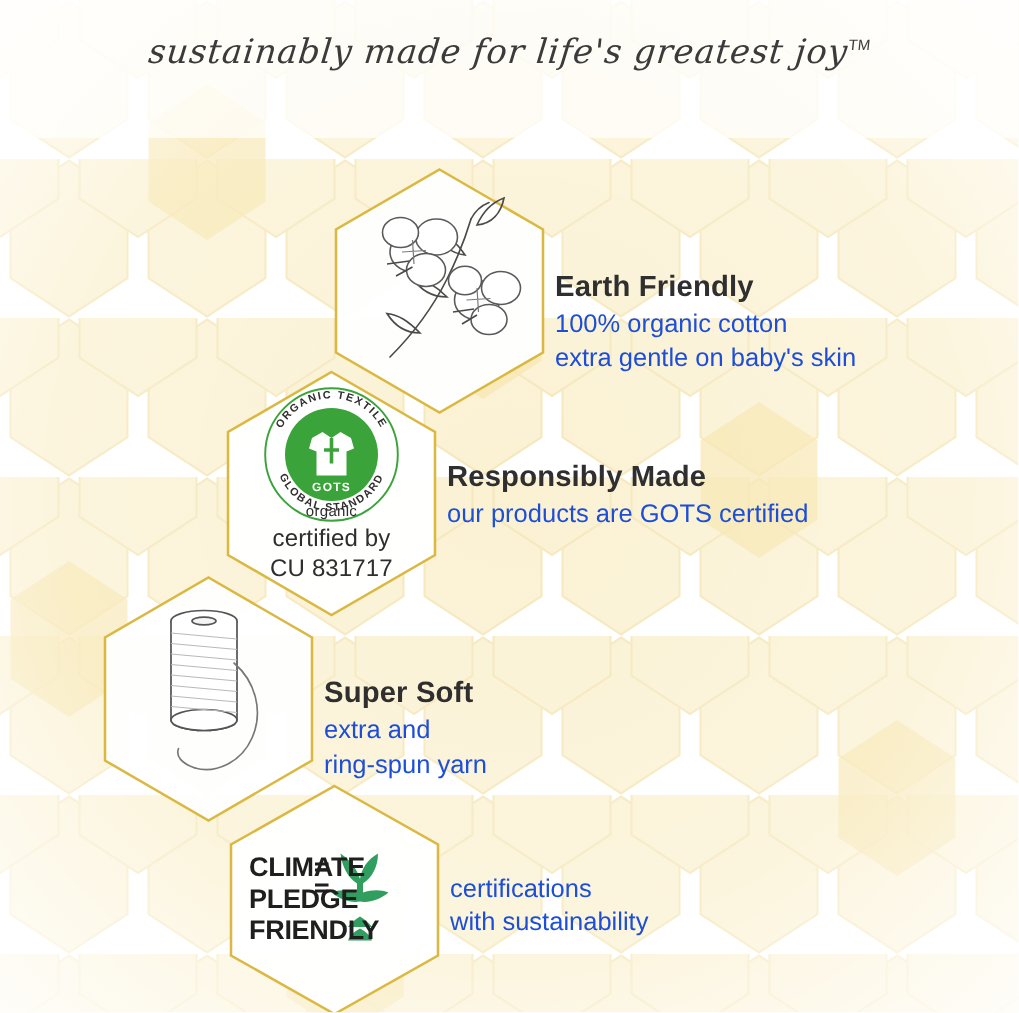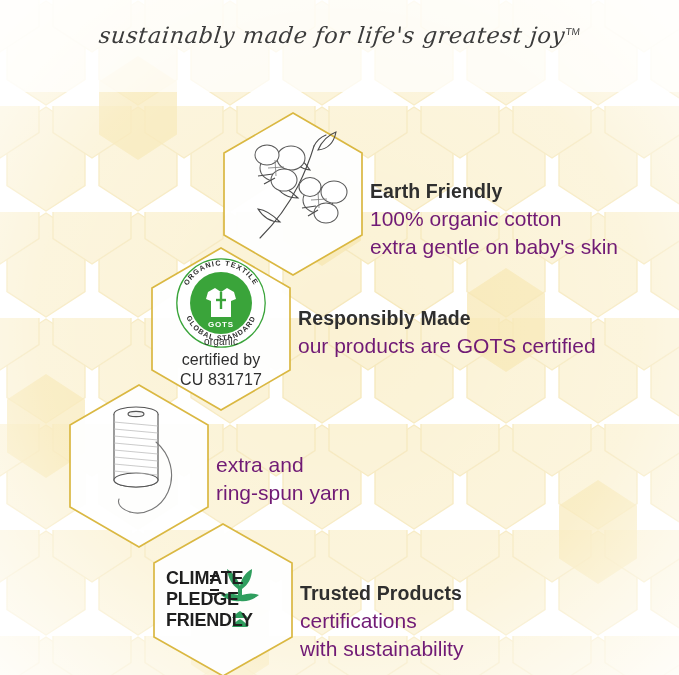--- a/index.html
+++ b/index.html
@@ -77,22 +77,22 @@
     font-weight: bold;
     font-size: 19.5px;
     color: #2f2f2f;
     letter-spacing: 0.1px;
     white-space: nowrap;
     margin: 0 0 3px 0;
     line-height: 1.15;
   }
   .fdesc {
     font-family: "Liberation Sans", sans-serif;
-    font-size: 21px;
-    color: #701a75;
+    font-size: 17px;
+    color: #1d4ed8;
     line-height: 1.32;
     white-space: nowrap;
     margin: 0;
   }
 
   
   #feature-1 .ftext { left: 370px; top: 150px; }
   #feature-2 .ftext { left: 298px; top: 277px; }
   #feature-3 .ftext { left: 216px; top: 421px; }
   #feature-4 .ftext { left: 300px; top: 552px; }
@@ -278,20 +278,21 @@
         <path d="M50,82 L94,86"></path>
           <path d="M50,89 L94,93"></path>
       </g>
 
       <g stroke="#777777" stroke-width="1.1" fill="none" stroke-linecap="round">
         <path d="M92,60 C106,72 112,92 104,110 C97,126 80,134 66,130"></path>
         <path d="M66,130 C57,127 53,122 55,117"></path>
       </g>
     </svg>
     <div class="ftext">
+      <p class="ftitle">Super Soft</p>
       <p class="fdesc">extra and</p>
       <p class="fdesc">ring-spun yarn</p>
     </div>
   </div>
 
   <div class="feature" id="feature-4">
     <svg class="hexwrap" style="left:148px; top:521px;" width="150" height="154" viewBox="0 0 150 154">
       <polygon points="75,3 144,42 144,116 75,155 6,116 6,42" fill="#ffffff" stroke="#d9b63c" stroke-width="1.7" opacity="0.96"></polygon>
 
       <g fill="#2f9e5e">
@@ -308,19 +309,18 @@
         <rect x="62" y="68" width="9" height="2"></rect>
         <rect x="62" y="72" width="9" height="2"></rect>
       </g>
     </svg>
     <div class="cpf-words" style="left:166px; top:568px;">
       <div>CLIMATE</div>
       <div>PLEDGE</div>
       <div>FRIENDLY</div>
     </div>
     <div class="ftext">
-      <p class="ftitle">Trusted Products</p>
       <p class="fdesc">certifications</p>
       <p class="fdesc">with sustainability</p>
     </div>
   </div>
 
 </div>
 
 </body></html>

